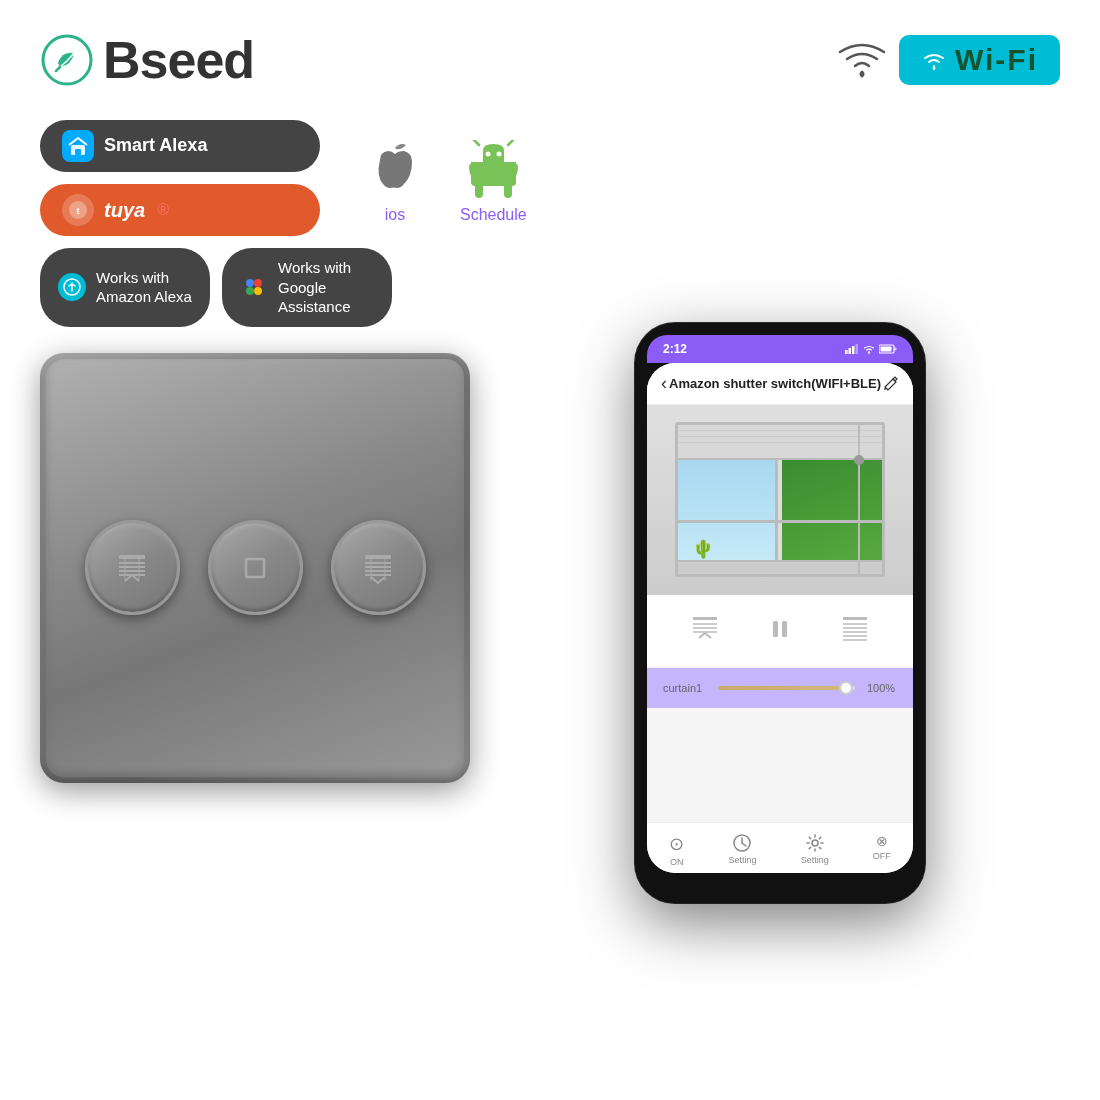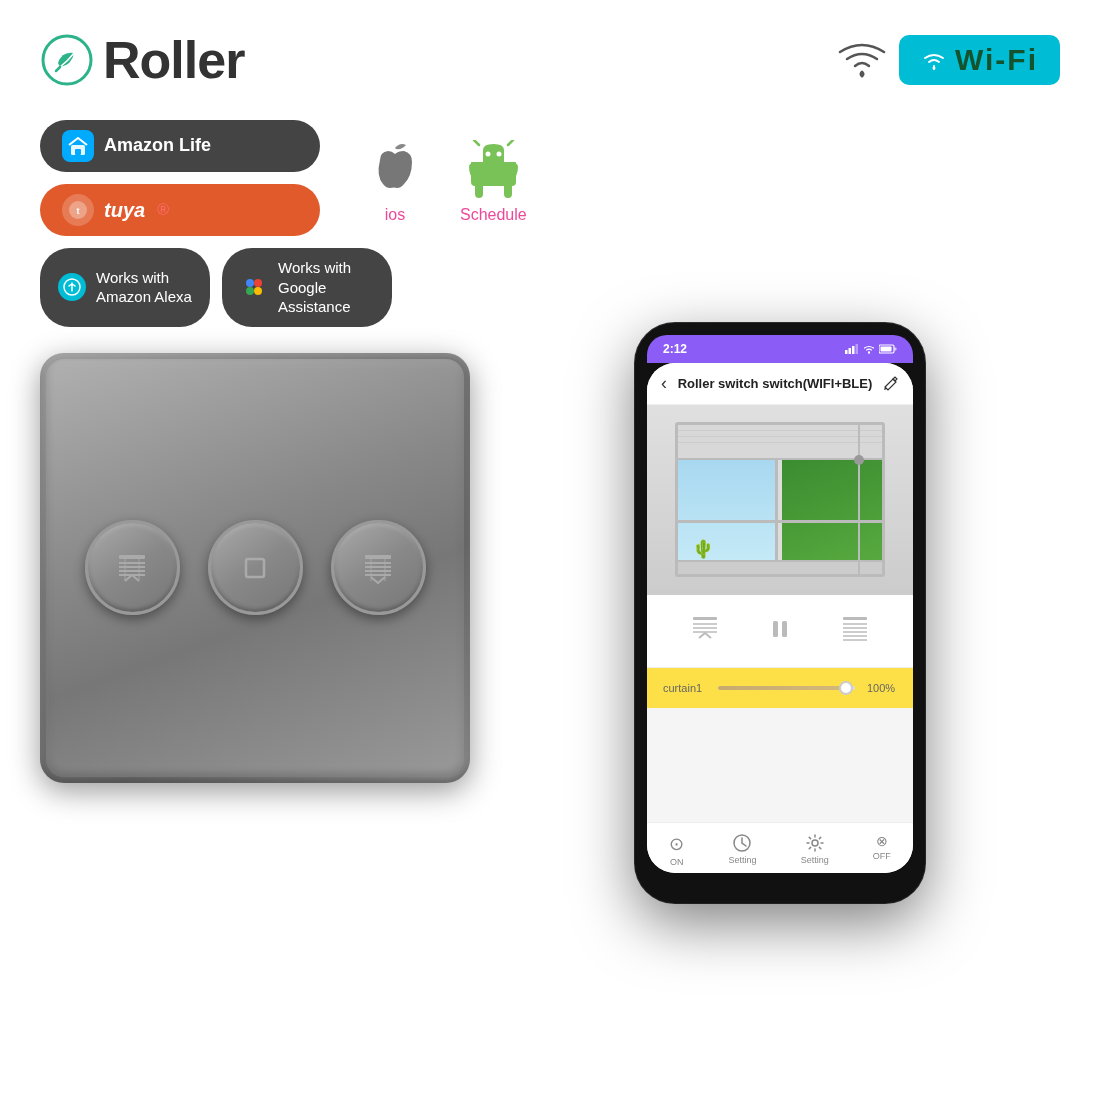--- a/index.html
+++ b/index.html
@@ -103,21 +103,21 @@
 
     .platform-item {
       display: flex;
       flex-direction: column;
       align-items: center;
       gap: 6px;
     }
 
     .platform-label {
       font-size: 16px;
-      color: #ec4899;
+      color: #8b5cf6;
     }
 
     .works-pill {
       display: flex;
       align-items: center;
       gap: 10px;
       background: #444;
       border-radius: 30px;
       padding: 10px 18px;
       min-width: 210px;
@@ -275,21 +275,21 @@
       padding: 18px 20px;
       background: #fff;
       border-bottom: 1px solid #eee;
     }
 
     
     .slider-row {
       display: flex;
       align-items: center;
       padding: 14px 16px;
-      background: #fde047;
+      background: #c4b5fd;
       gap: 10px;
     }
 
     .slider-label {
       font-size: 11px;
       color: #666;
       min-width: 45px;
     }
 
     .slider-track {
@@ -385,21 +385,21 @@
 
   <div class="header">
     <div class="logo-area">
 
       <svg width="55" height="55" viewBox="0 0 55 55">
         <circle cx="27" cy="27" r="24" fill="none" stroke="#2db38a" stroke-width="3"></circle>
         <path d="M18 30 Q22 18 34 20 Q32 32 20 34 Z" fill="#2db38a"></path>
         <path d="M20 34 Q28 28 34 20" stroke="#fff" stroke-width="1.5" fill="none"></path>
         <path d="M16 38 L20 34" stroke="#2db38a" stroke-width="2.5" stroke-linecap="round"></path>
       </svg>
-      <span class="logo-text">Roller</span>
+      <span class="logo-text">Bseed</span>
     </div>
 
     <div class="wifi-area">
 
       <svg width="50" height="40" viewBox="0 0 50 40">
         <path d="M25 32 L25 36" stroke="#555" stroke-width="3" stroke-linecap="round"></path>
         <path d="M18 26 Q25 20 32 26" stroke="#555" stroke-width="2.5" fill="none" stroke-linecap="round"></path>
         <path d="M10 19 Q25 9 40 19" stroke="#555" stroke-width="2.5" fill="none" stroke-linecap="round"></path>
         <path d="M3 12 Q25 -2 47 12" stroke="#555" stroke-width="2.5" fill="none" stroke-linecap="round"></path>
         <circle cx="25" cy="34" r="2.5" fill="#555"></circle>
@@ -423,21 +423,21 @@
 
       <div class="badge-pill">
         <div class="badge-pill-icon" style="background:#00aaff; border-radius:8px;">
           <svg width="22" height="22" viewBox="0 0 22 22">
             <path d="M11 2 L11 2" fill="none"></path>
             <rect x="4" y="10" width="14" height="10" rx="1.5" fill="white" opacity="0.9"></rect>
             <path d="M2 10 L11 3 L20 10" stroke="white" stroke-width="2" fill="none" stroke-linejoin="round"></path>
             <rect x="8" y="14" width="6" height="6" rx="1" fill="#00aaff"></rect>
           </svg>
         </div>
-        <span class="badge-pill-text">Amazon Life</span>
+        <span class="badge-pill-text">Smart Alexa</span>
       </div>
 
       <div class="badge-pill tuya" style="background:#e05a2b;">
         <div class="badge-pill-icon" style="background:rgba(255,255,255,0.2); border-radius:50%;">
           <svg width="22" height="22" viewBox="0 0 22 22">
             <circle cx="11" cy="11" r="9" fill="white" opacity="0.3"></circle>
             <text x="11" y="15" text-anchor="middle" fill="white" font-size="9" font-weight="bold">t</text>
           </svg>
         </div>
         <span class="badge-pill-text" style="font-style:italic; font-size:20px;">tuya</span>
@@ -559,21 +559,21 @@
               <rect x="15.5" y="3.5" width="2" height="3" rx="1" fill="white" opacity="0.7"></rect>
               <rect x="1.5" y="2.5" width="11" height="5" rx="0.8" fill="white"></rect>
             </svg>
           </div>
         </div>
 
         <div class="phone-screen">
 
           <div class="phone-header">
             <span class="phone-back">‹</span>
-            <span class="phone-title">Roller switch switch(WIFI+BLE)</span>
+            <span class="phone-title">Amazon shutter switch(WIFI+BLE)</span>
             <svg width="16" height="16" viewBox="0 0 16 16">
               <path d="M2 12 L10 4 L13 7 L5 15 Z" stroke="#333" stroke-width="1.2" fill="none"></path>
               <path d="M10 4 L12 2 L14 4 L12 6 Z" stroke="#333" stroke-width="1.2" fill="none"></path>
               <path d="M2 12 L1 15 L4 14 Z" fill="#333"></path>
             </svg>
           </div>
 
           <div class="window-illustration">
 
             <div style="position:absolute; inset:0; background:linear-gradient(180deg, #e0e0e0, #ccc);"></div>

